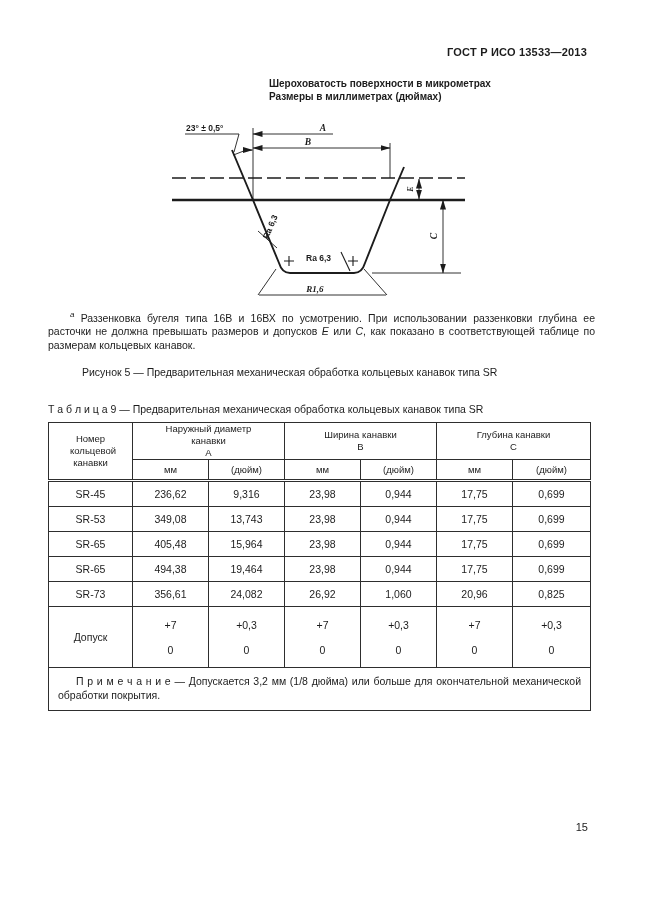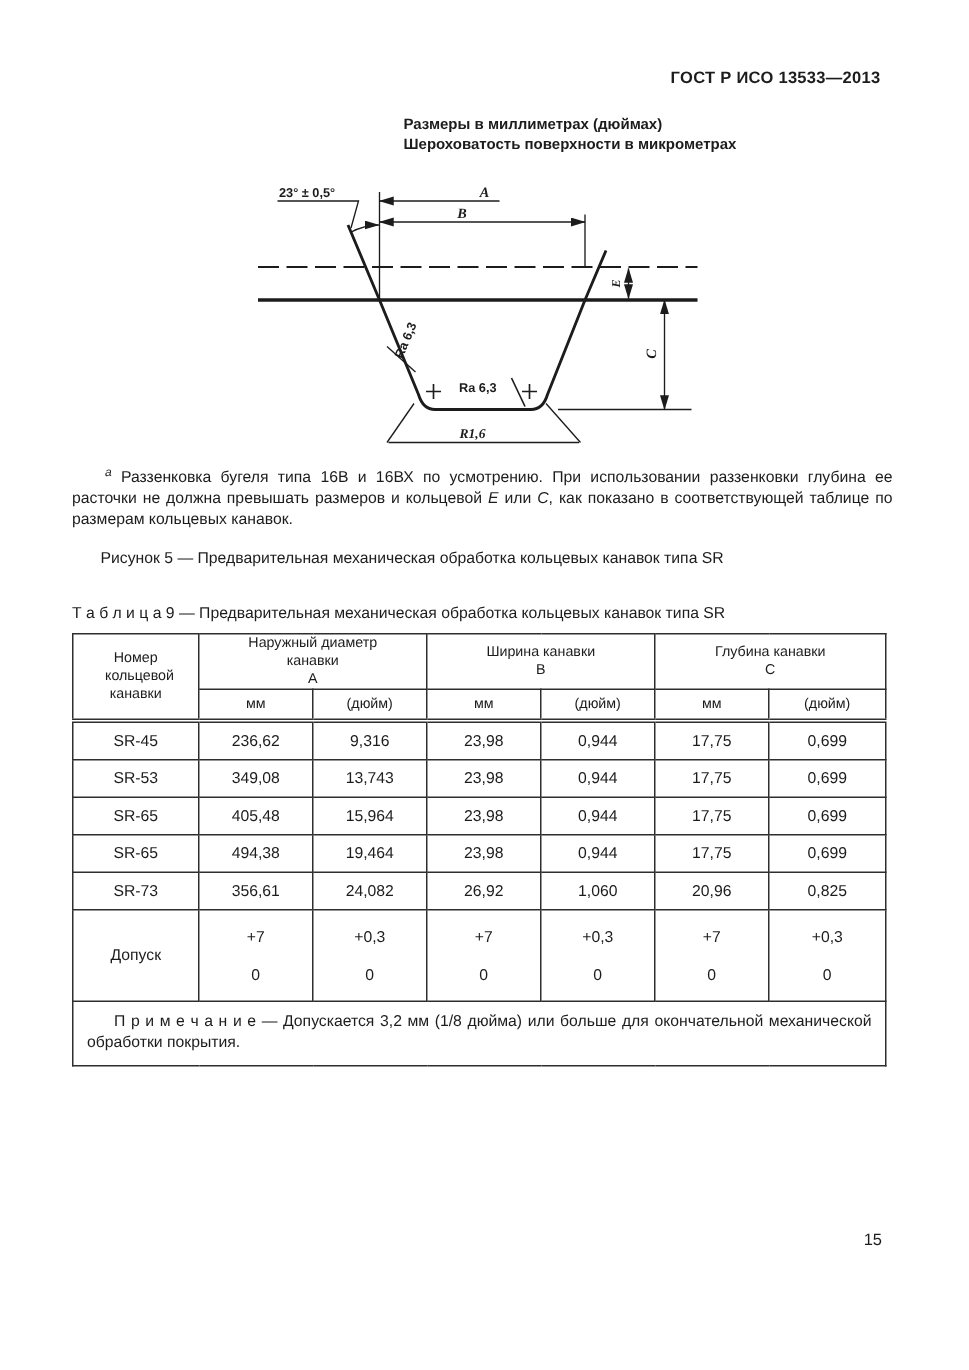--- a/index.html
+++ b/index.html
@@ -28,21 +28,21 @@
   .t-radius { font:italic bold 9px "Liberation Serif", serif; }
 
   .footnote {
     position:absolute; left:48px; top:308px; width:547px;
     font-size:10.5px; line-height:13.5px; text-align:justify; text-indent:22px;
     margin:0;
   }
   .footnote sup { font-style:italic; font-size:8px; }
   .var-italic { font-style:italic; }
   .fig-caption {
-    position:absolute; left:67px; top:366px; margin:0;
+    position:absolute; left:82px; top:366px; margin:0;
     font-size:10.5px;
   }
   .table-title {
     position:absolute; left:48px; top:403px; margin:0;
     font-size:10.5px;
   }
   table.gtable {
     position:absolute; left:48px; top:422px;
     width:542px; border-collapse:collapse; table-layout:fixed;
     font-size:10.5px; color:#1c1c1c;
@@ -67,22 +67,22 @@
   }
 </style>
 </head>
 <body>
 
 <div class="page">
 
   <div class="doc-header">ГОСТ Р ИСО 13533—2013</div>
 
   <div class="units-block">
+    <div>Шероховатость поверхности в микрометрах</div>
     <div>Размеры в миллиметрах (дюймах)</div>
-    <div>Шероховатость поверхности в микрометрах</div>
   </div>
 
   <div class="figure-wrap">
     <svg width="310" height="205" viewBox="0 0 310 205">
       <defs>
         <marker id="arE" orient="auto" markerWidth="11" markerHeight="8" refX="9.5" refY="3" markerUnits="userSpaceOnUse">
           <path d="M0,0 L10,3 L0,6 Z" fill="#1c1c1c"></path>
         </marker>
         <marker id="arS" orient="auto-start-reverse" markerWidth="11" markerHeight="8" refX="9.5" refY="3" markerUnits="userSpaceOnUse">
           <path d="M0,0 L10,3 L0,6 Z" fill="#1c1c1c"></path>
@@ -124,21 +124,21 @@
       <path class="fig-stroke" d="M 124 158 H 134 M 129 153 V 163" stroke-width="1.1"></path>
       <path class="fig-stroke" d="M 188 158 H 198 M 193 153 V 163" stroke-width="1.1"></path>
 
       <path class="fig-stroke" d="M 116 166 L 98 192" stroke-width="0.9"></path>
       <path class="fig-stroke" d="M 204 166 L 227 192" stroke-width="0.9"></path>
       <path class="fig-stroke" d="M 99 192 H 226" stroke-width="0.9"></path>
       <text class="t-radius" x="155" y="189" text-anchor="middle">R1,6</text>
     </svg>
   </div>
 
-  <p class="footnote"><sup>a</sup> <span>Раззенковка бугеля типа 16В и 16ВХ по усмотрению. При использовании раззенковки глубина ее расточки не должна превышать размеров и кольцевой </span><span class="var-italic">E</span><span> или </span><span class="var-italic">C</span><span>, как показано в соответствующей таблице по размерам кольцевых канавок.</span></p>
+  <p class="footnote"><sup>a</sup> <span>Раззенковка бугеля типа 16В и 16ВХ по усмотрению. При использовании раззенковки глубина ее расточки не должна превышать размеров и допусков </span><span class="var-italic">E</span><span> или </span><span class="var-italic">C</span><span>, как показано в соответствующей таблице по размерам кольцевых канавок.</span></p>
 
   <p class="fig-caption">Рисунок 5 — Предварительная механическая обработка кольцевых канавок типа SR</p>
 
   <p class="table-title">Т а б л и ц а  9 — Предварительная механическая обработка кольцевых канавок типа SR</p>
 
   <table class="gtable">
     <colgroup>
       <col style="width:84px">
         <col style="width:76px">
         <col style="width:76px">

